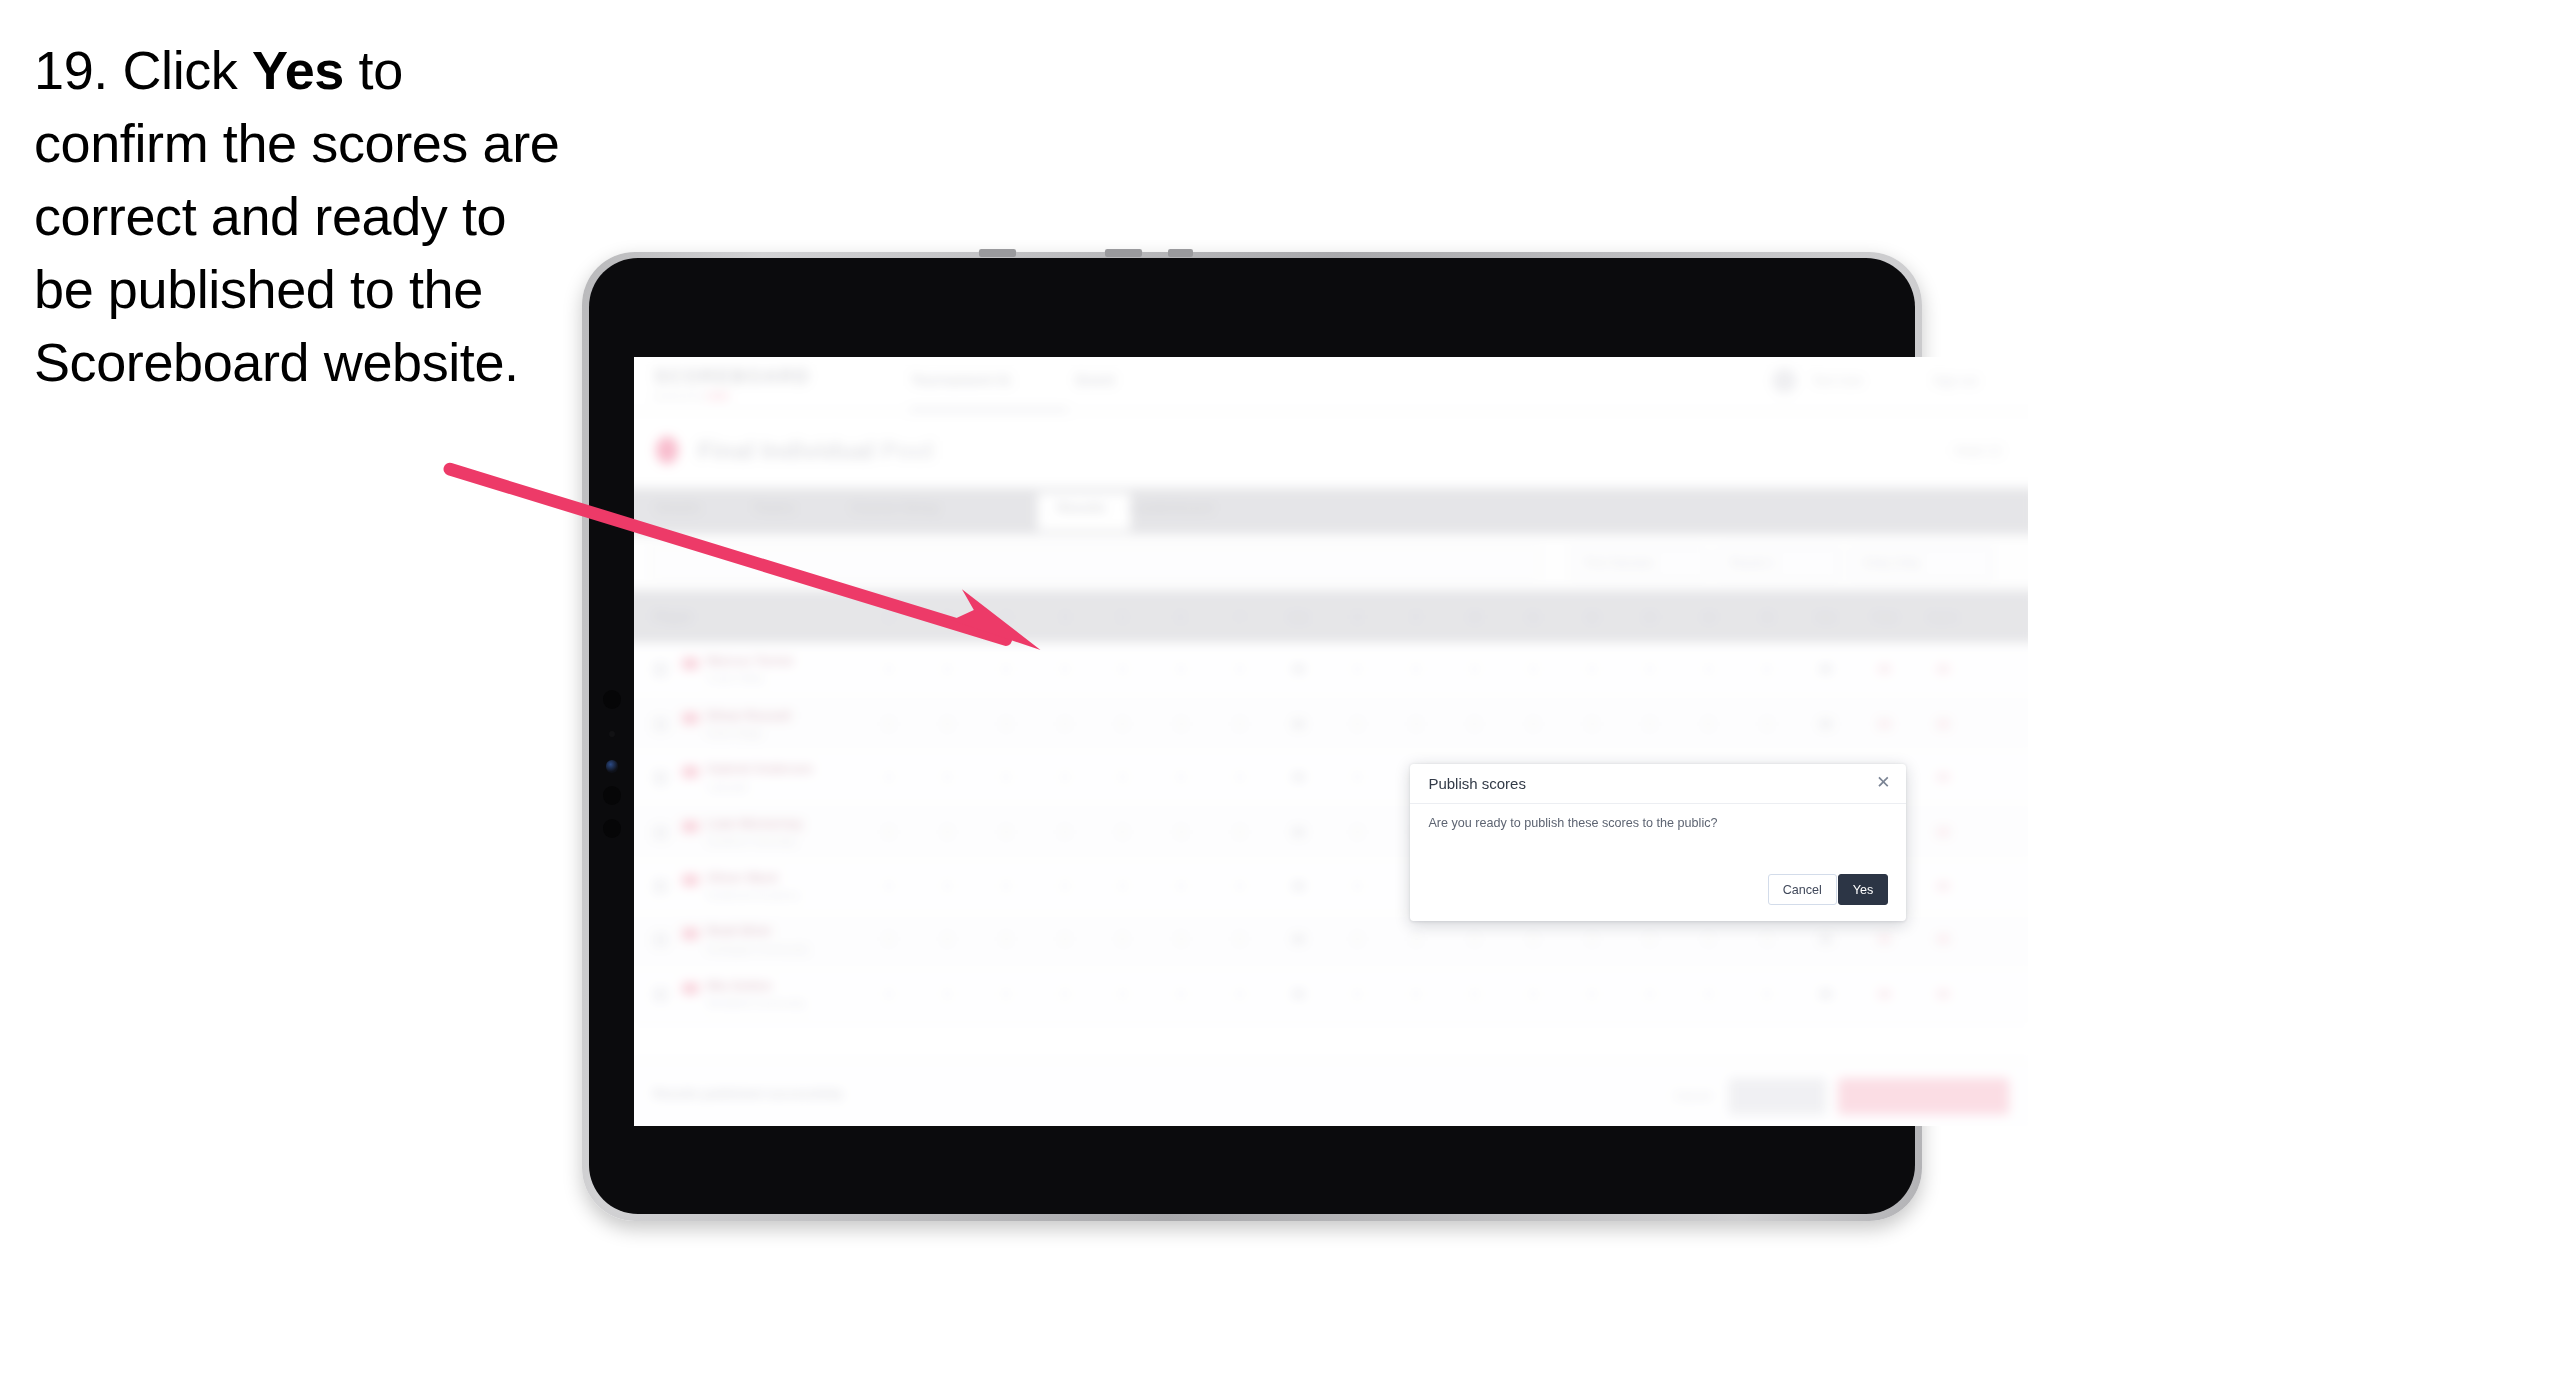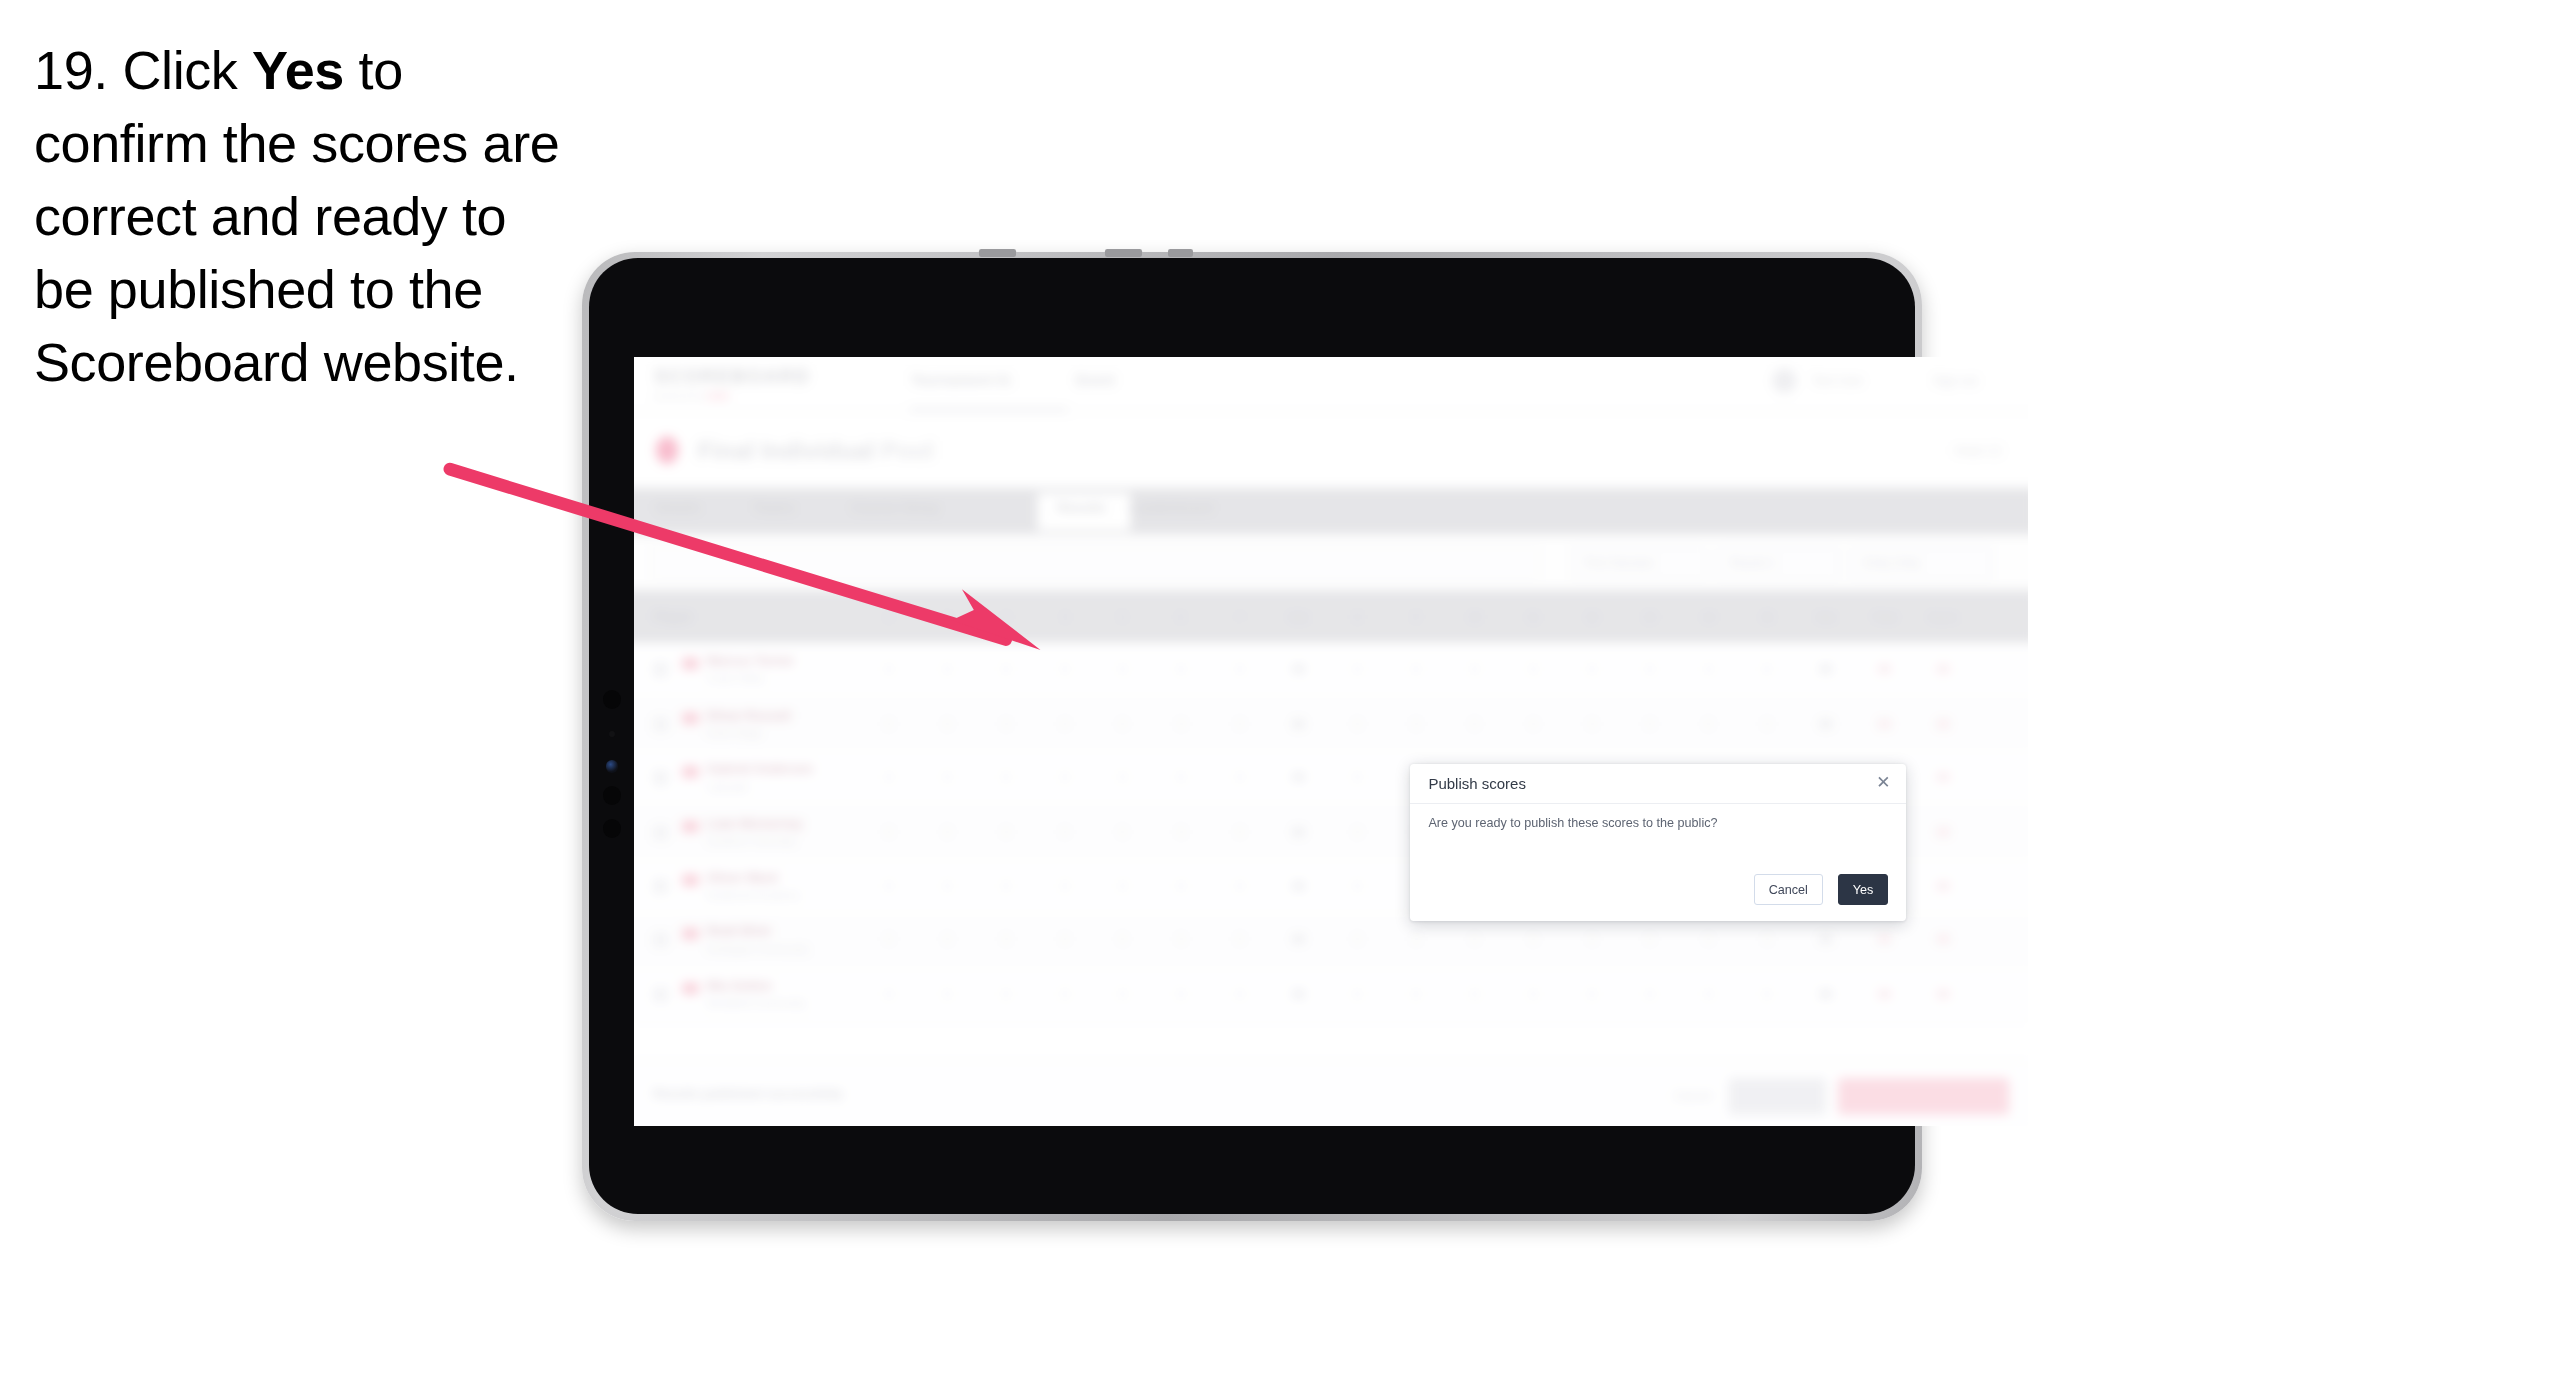--- a/index.html
+++ b/index.html
@@ -265,21 +265,21 @@
     font-weight: 300;
   }
   .dlg-body {
     position: absolute; left: 18px; top: 51px; right: 18px;
   }
   .dlg-msg {
     font-size: 12.6px; color: #5d6472; font-weight: 400; line-height: 1.4;
   }
   .dlg-actions {
     position: absolute; right: 18px; bottom: 16.3px;
-    display: flex; gap: 15px; align-items: center;
+    display: flex; gap: 1px; align-items: center;
   }
   .btn {
     font-size: 12.6px;
     font-family: "Liberation Sans", sans-serif;
     border-radius: 3px;
     cursor: pointer;
     padding: 0 14px;
     height: 31px;
     line-height: 31px;
     box-sizing: border-box;

